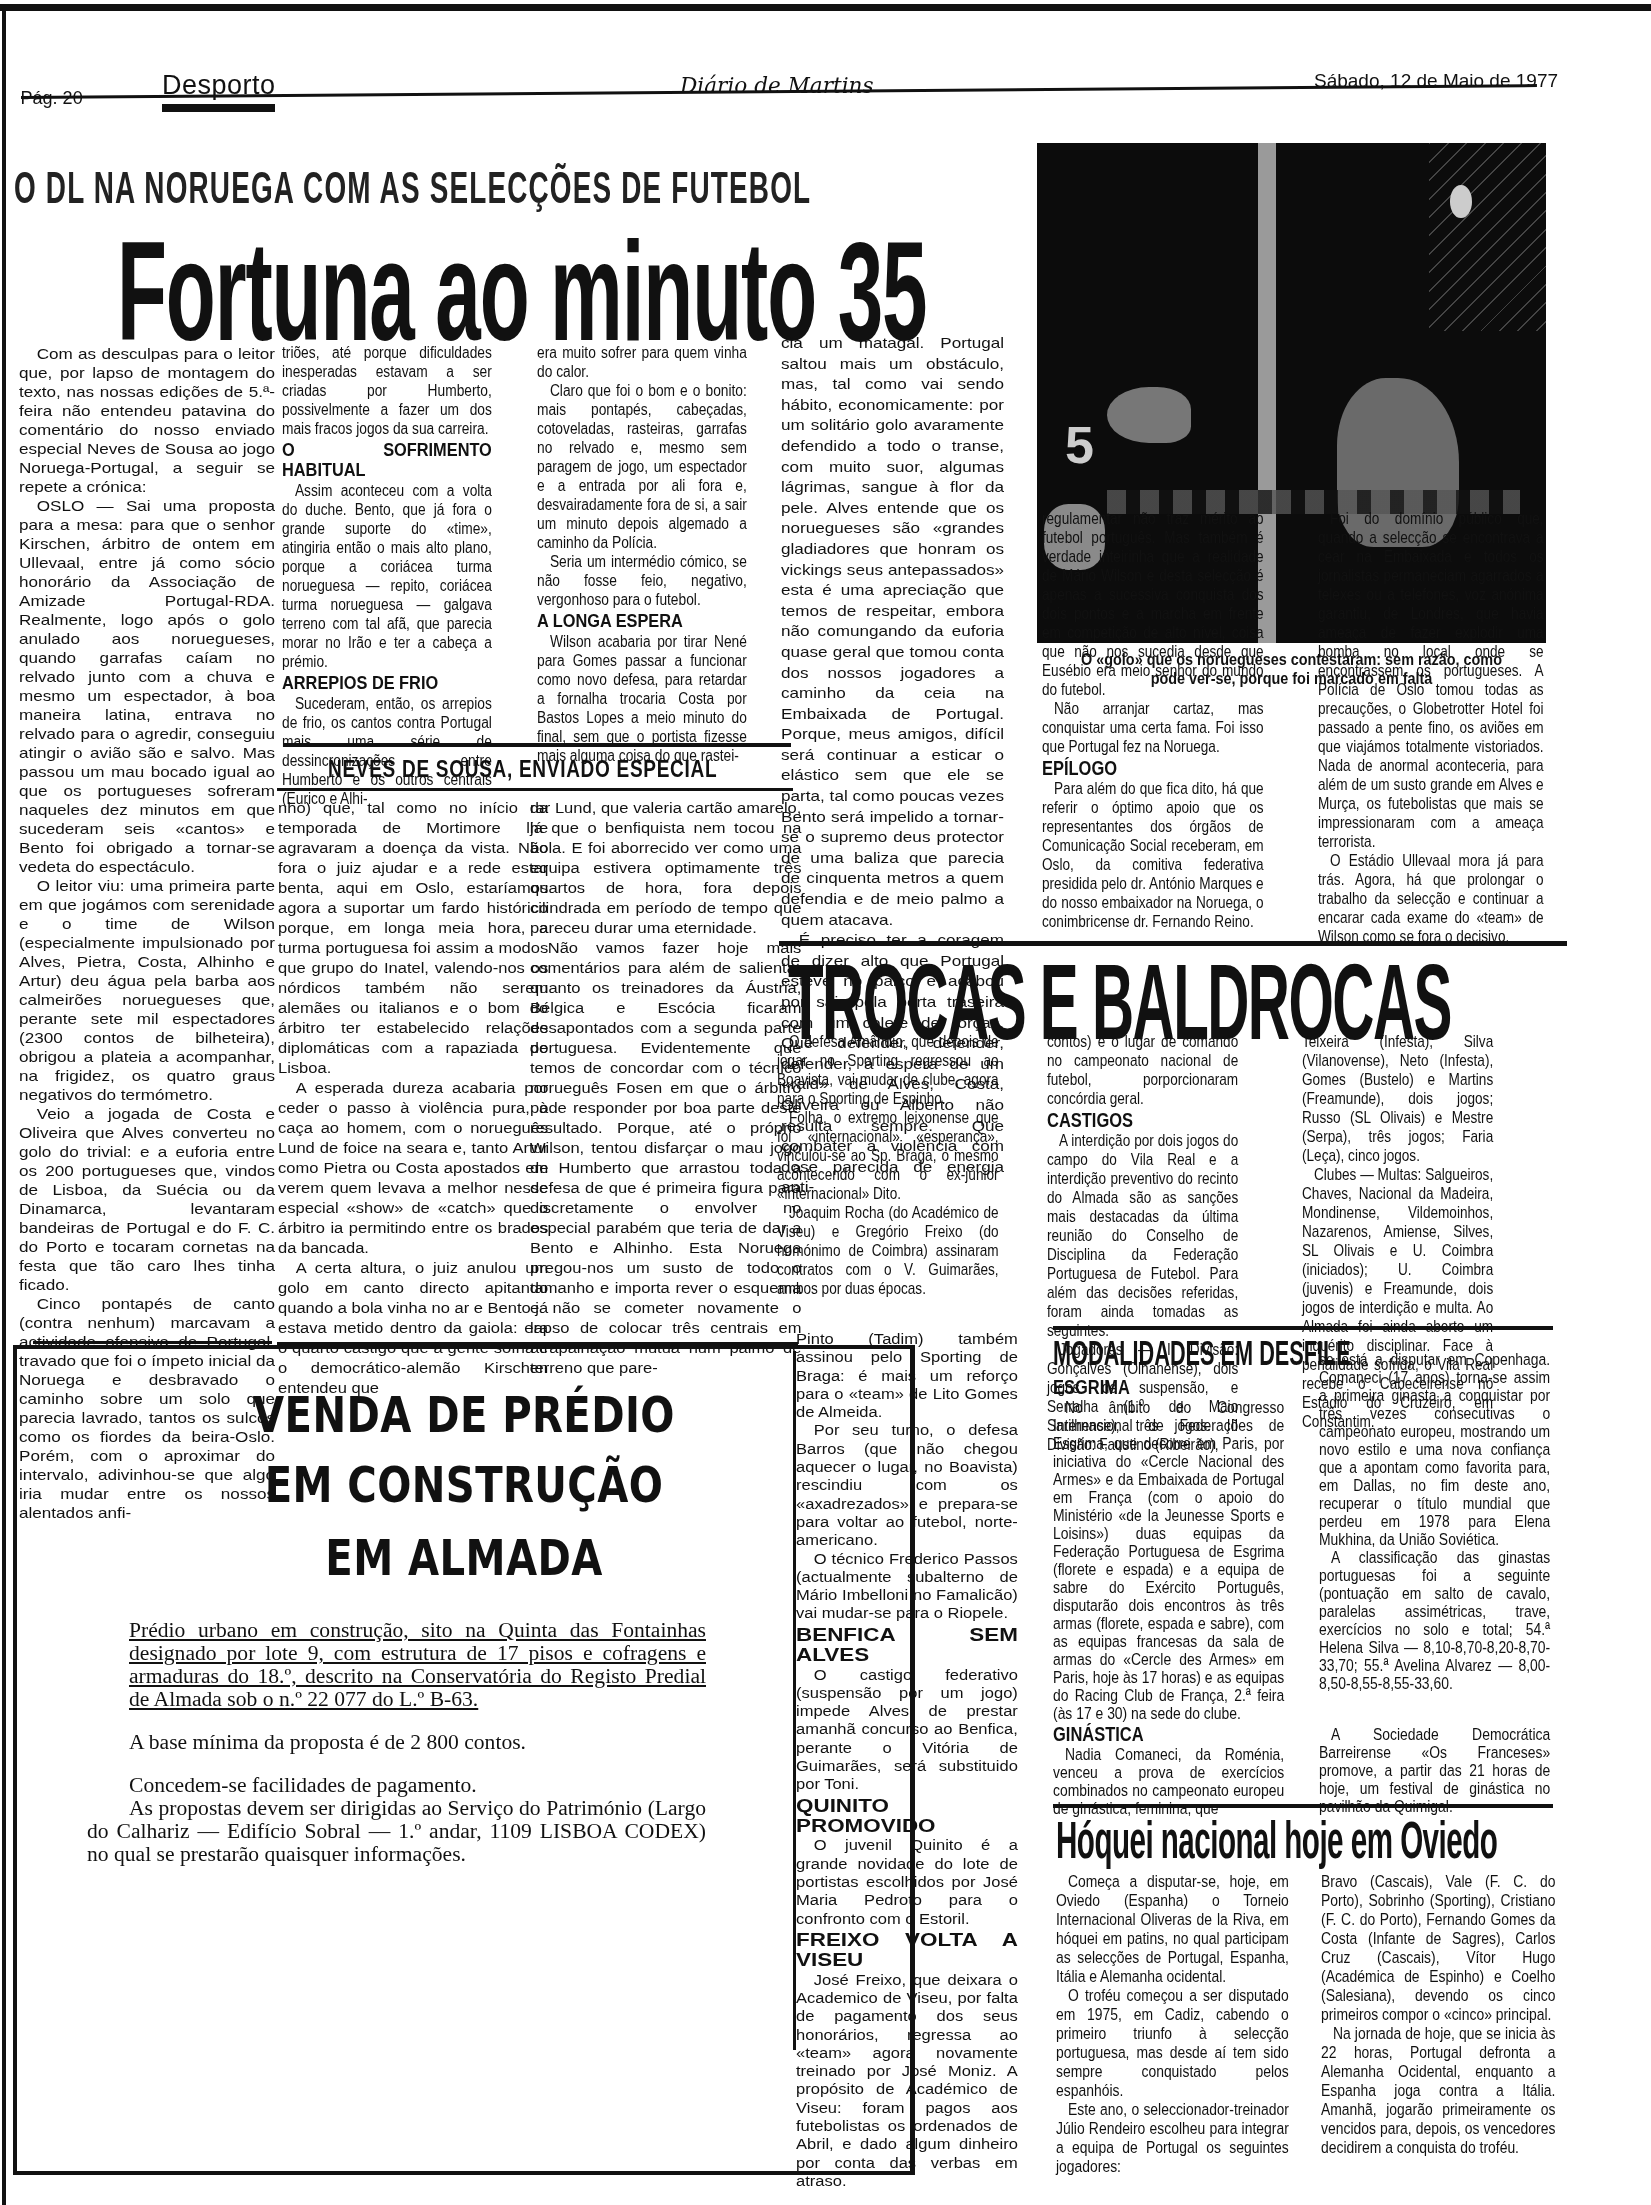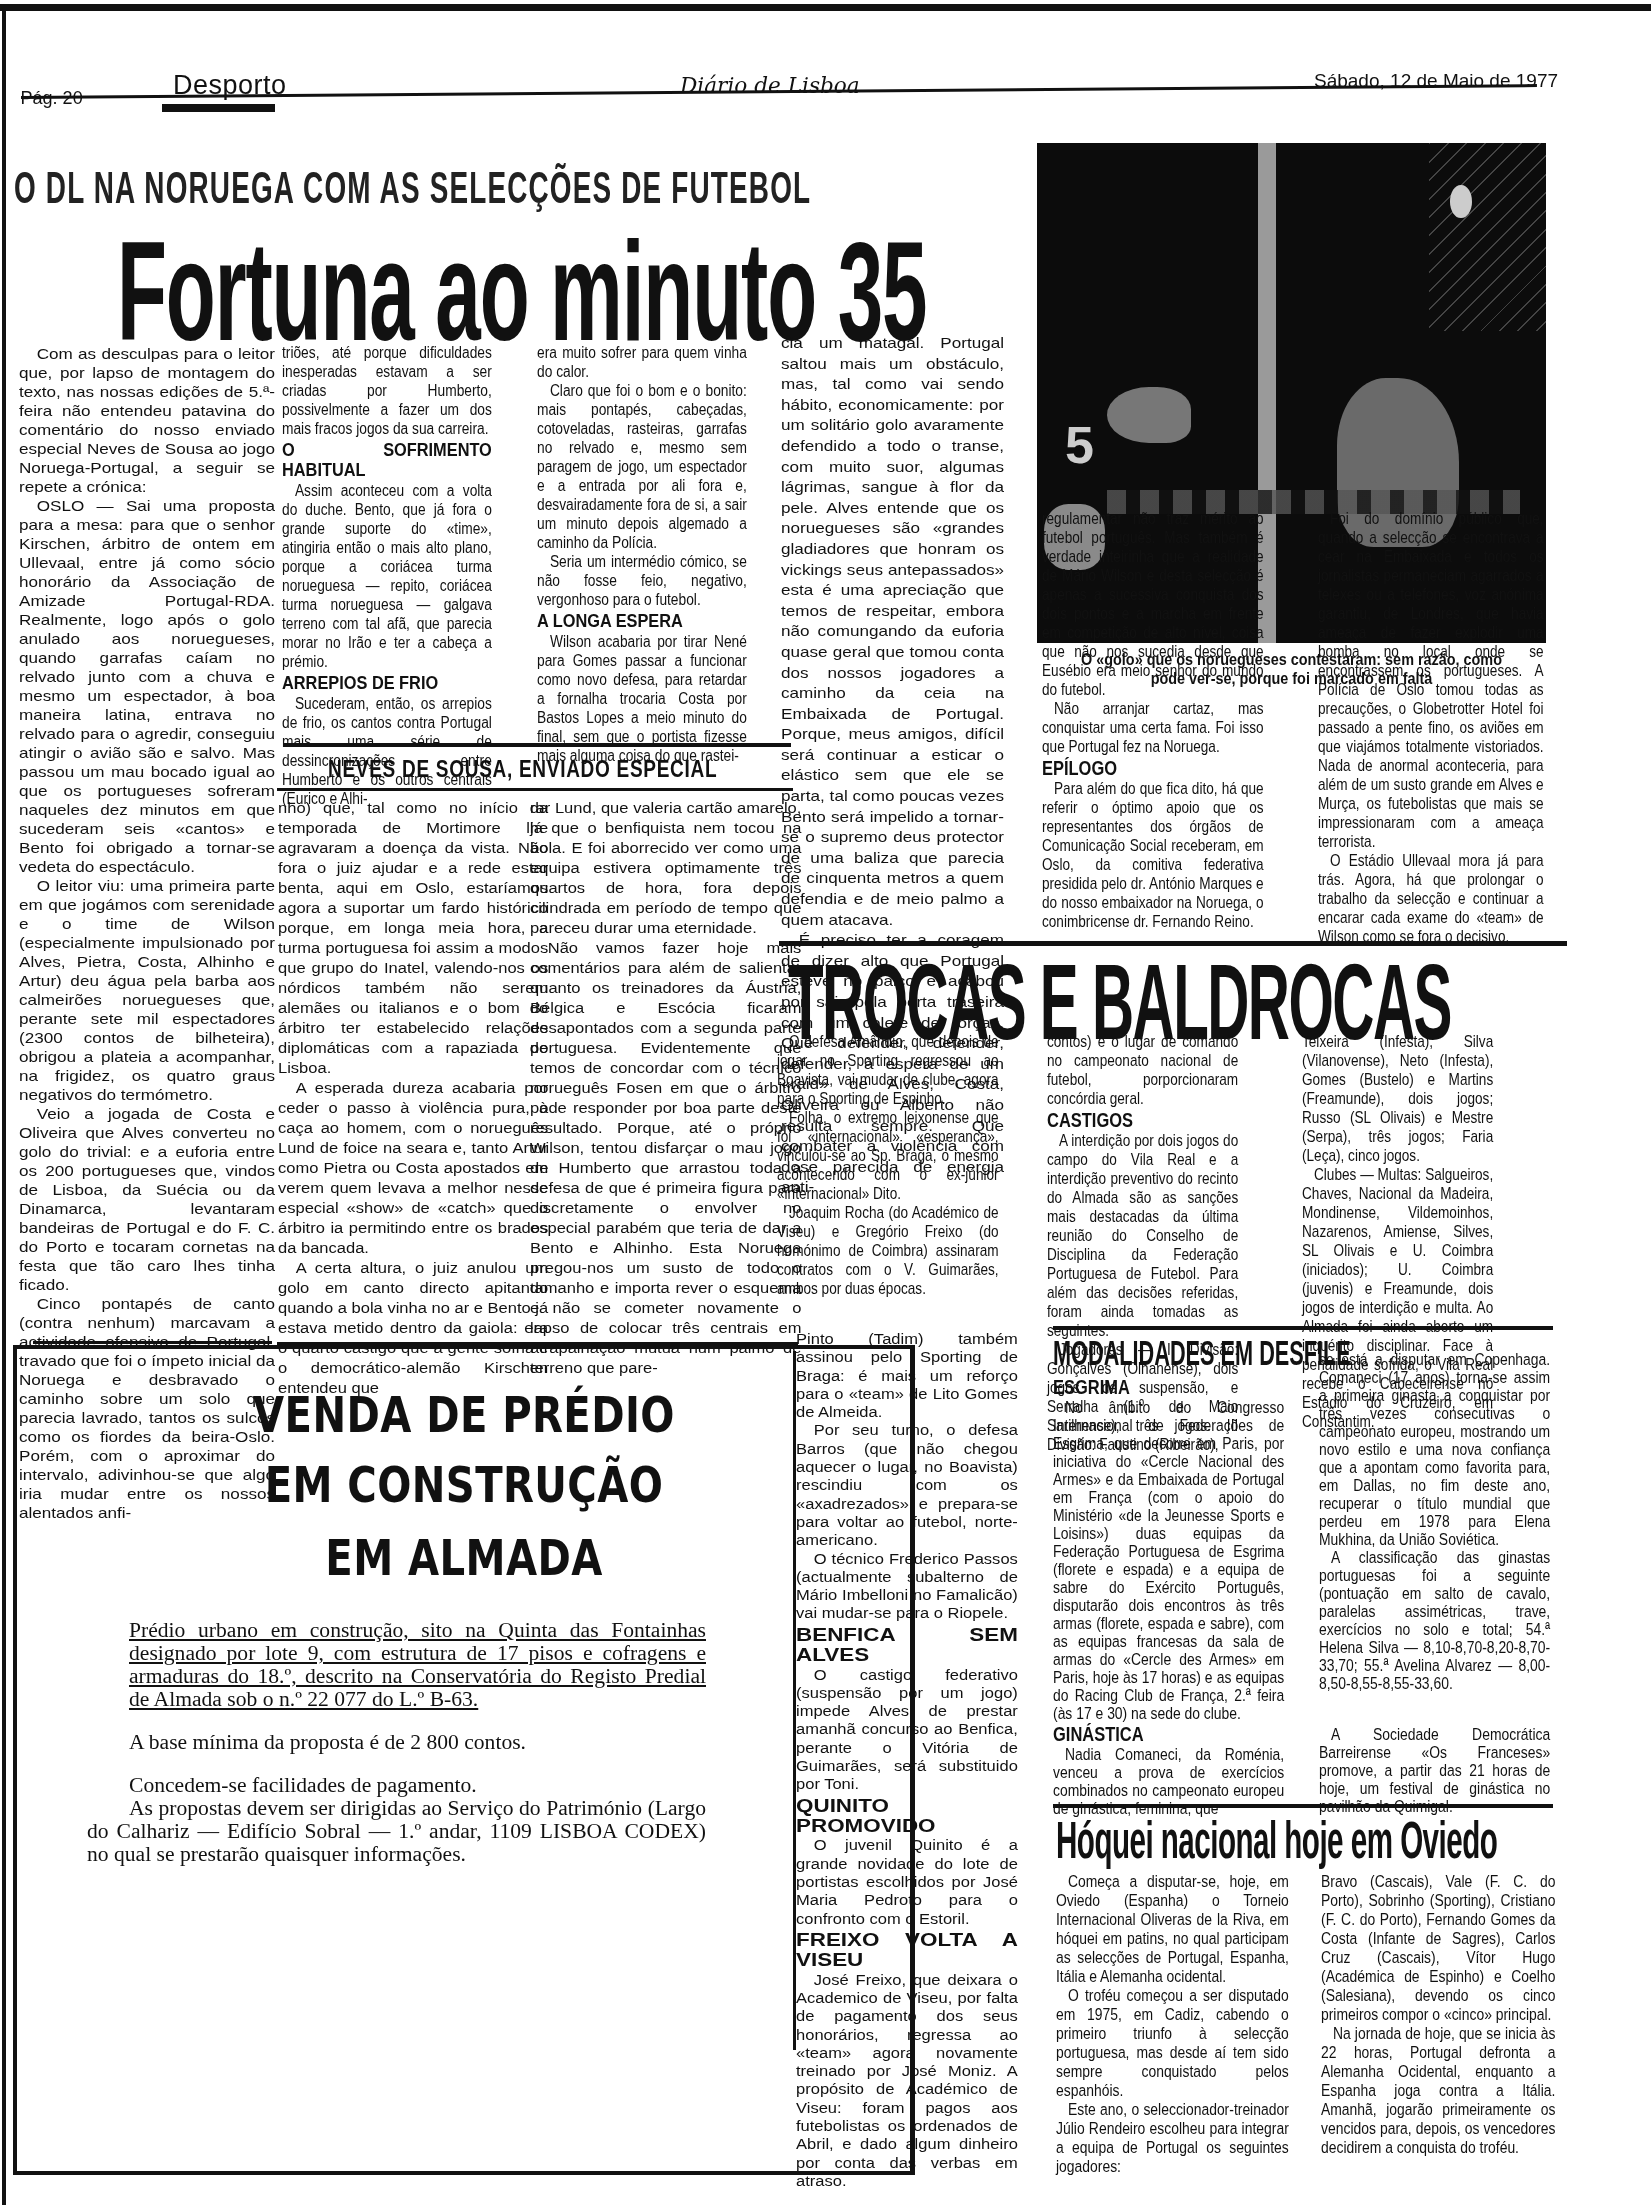--- a/index.html
+++ b/index.html
@@ -5,21 +5,21 @@
   * { box-sizing: border-box; margin: 0; padding: 0; }
   html, body { width: 1652px; height: 2205px; background: #ffffff; color: #111; overflow: hidden; }
   body { position: relative; font-family: "Liberation Sans", sans-serif; }
 
   .abs { position: absolute; }
   .leftedge { left: 1.9px; top: 9.4px; width: 3.8px; height: 2196px; background: #111; }
   .topband { left: 0; top: 3.8px; width: 1652px; height: 7.5px; background: #111; }
 
   
   .pag { left: 20.6px; top: 88px; font-size: 18px; }
-  .section { left: 173px; top: 70px; font-size: 27px; letter-spacing: 0.5px; }
+  .section { left: 162px; top: 70px; font-size: 27px; letter-spacing: 0.5px; }
   .section-bar { left: 162px; top: 104px; width: 113px; height: 7.5px; background: #111; }
   .paper-title { left: 680px; top: 73px; font-family: "DejaVu Serif", serif; font-size: 21.6px; font-style: italic; }
   .date { left: 1314px; top: 70px; font-size: 19px; }
   .masthead-rule { left: 20.6px; top: 96px; width: 1516px; height: 2.8px; background: #111; transform: rotate(-0.45deg); transform-origin: left; }
 
   
   .kicker { left: 14px; top: 162px; font-size: 45px; font-weight: 900; letter-spacing: 1.9px; transform: scaleX(0.62); transform-origin: left; white-space: nowrap; color: #222; }
   .headline { left: 117px; top: 221px; font-size: 141px; font-weight: 900; letter-spacing: -1.9px; transform: scaleX(0.58); transform-origin: left; white-space: nowrap; line-height: 1; }
 
   
@@ -62,21 +62,21 @@
 </head>
 <body>
 
 <div class="abs topband"></div>
 <div class="abs leftedge"></div>
 
 <header>
   <div class="abs pag">Pág. 20</div>
   <div class="abs section">Desporto</div>
   <div class="abs section-bar"></div>
-  <div class="abs paper-title">Diário de Lisboa</div>
+  <div class="abs paper-title">Diário de Martins</div>
   <div class="abs date">Sábado, 12 de Maio de 1977</div>
   <div class="abs masthead-rule"></div>
 </header>
 
 <article>
   <div class="abs kicker">O DL NA NORUEGA COM AS SELECÇÕES DE FUTEBOL</div>
   <h1 class="abs headline">Fortuna ao minuto 35</h1>
 
   <figure class="abs photo">
     <div class="post"></div>

